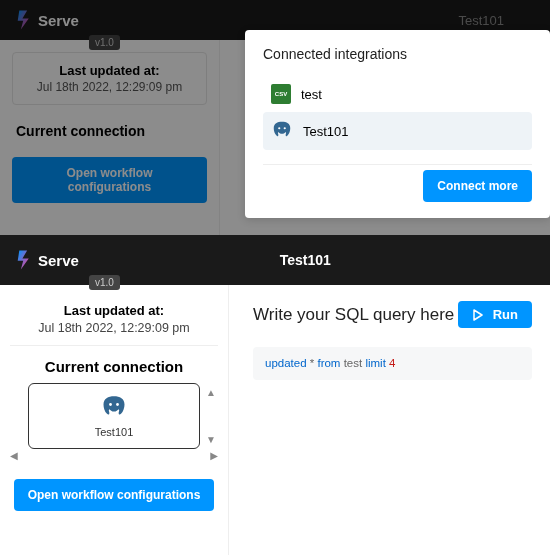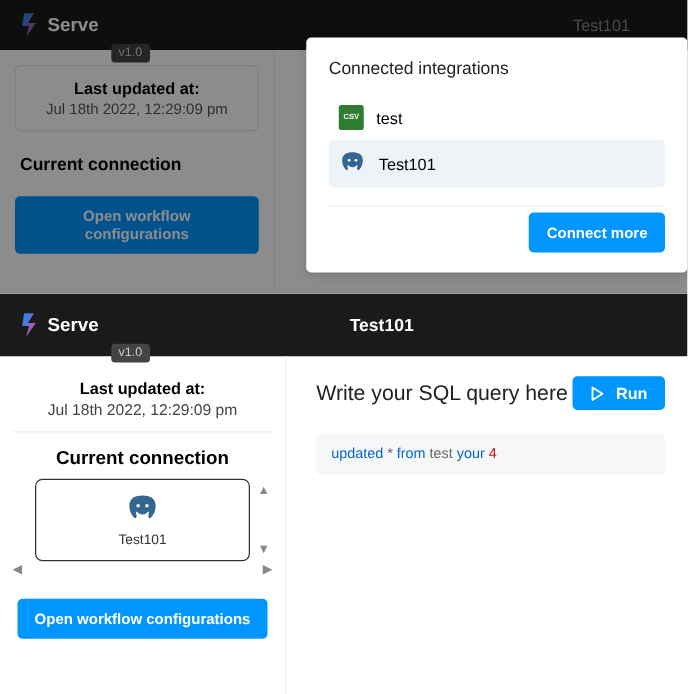--- a/index.html
+++ b/index.html
@@ -159,16 +159,16 @@
     <div class="bottom-main">
       <div class="query-header">
         <div class="query-title">Write your SQL query here</div>
         <button class="run-btn">
           <svg width="12" height="12" viewBox="0 0 12 12">
               <path d="M2 1 L10 6 L2 11 Z" fill="none" stroke="#fff" stroke-width="1.5" stroke-linejoin="round"></path>
             </svg>
           <span>Run</span>
         </button>
       </div>
-      <div class="code-box"><span class="kw">updated</span><span class="txt"> * </span><span class="kw">from</span><span class="txt"> test </span><span class="kw">your</span><span> </span><span class="num">4</span></div>
+      <div class="code-box"><span class="kw">updated</span><span class="txt"> * </span><span class="kw">from</span><span class="txt"> test </span><span class="kw">limit</span><span> </span><span class="num">4</span></div>
     </div>
   </div>
 </div>
 
 </body></html>

